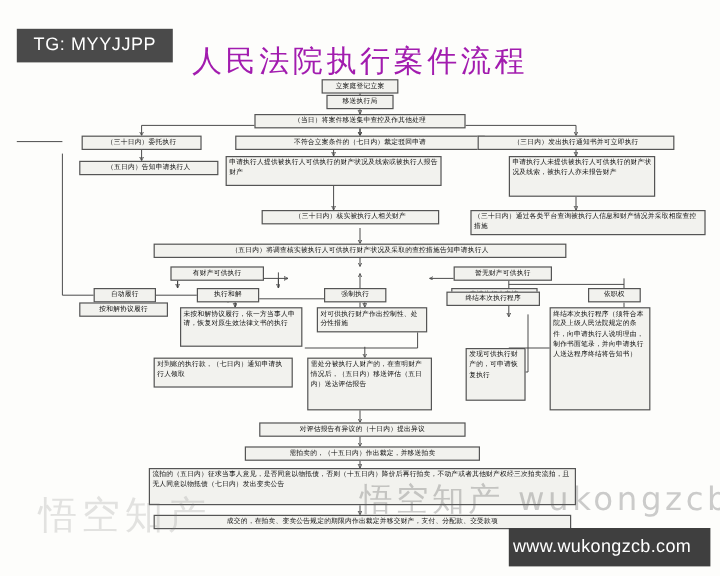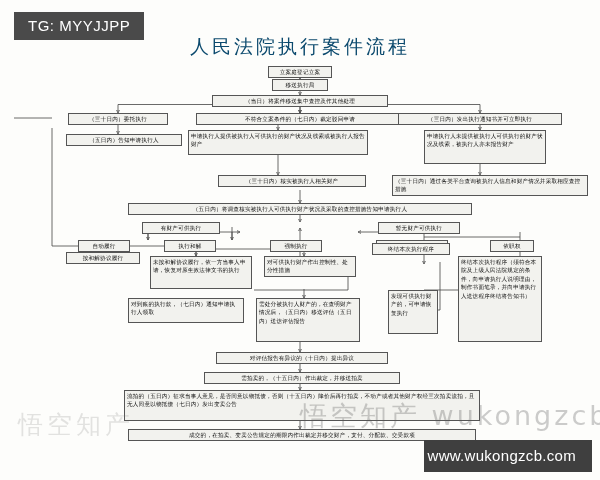--- a/index.html
+++ b/index.html
@@ -5,21 +5,21 @@
   html,body{margin:0;padding:0;}
   body{
     width:600px;height:480px;overflow:hidden;
     background:#fdfdfb;
     font-family:"DejaVu Sans","Liberation Sans",sans-serif;
     position:relative;
     color:#111;
   }
   
   #tg-badge{
-    position:absolute;left:14px;top:12px;
+    position:absolute;left:14px;top:24px;
     background:#4a4a4a;color:#fff;
     font-size:15px;letter-spacing:.5px;
     padding:5px 14px 6px 14px;
     font-family:"Liberation Sans",sans-serif;
     z-index:40;
   }
   #url-badge{
     position:absolute;right:8px;bottom:8px;
     background:#3f3f3f;color:#fff;
     font-size:15px;letter-spacing:.3px;
@@ -28,31 +28,31 @@
     z-index:40;
   }
   #wm-ghost{
     position:absolute;left:300px;top:398px;
     font-size:27px;color:rgba(90,90,90,.30);
     letter-spacing:3px;white-space:nowrap;
     font-family:"DejaVu Sans",sans-serif;
     z-index:30;pointer-events:none;
   }
   #wm-ghost2{
-    position:absolute;left:18px;top:408px;
-    font-size:25px;color:rgba(120,120,120,.20);
+    position:absolute;left:32px;top:408px;
+    font-size:32px;color:rgba(120,120,120,.20);
     letter-spacing:4px;white-space:nowrap;
     z-index:30;pointer-events:none;font-family:Liberation Mono, monospace;
   }
   
   #title{
     position:absolute;left:0;top:34px;width:600px;
     text-align:center;
     font-family:"DejaVu Serif","Liberation Serif",serif;
-    font-size:19px;letter-spacing:3px;color:#0c4a6e;
+    font-size:25px;letter-spacing:3px;color:#a21caf;
     z-index:5;
   }
   
   #chart{position:absolute;left:0;top:0;width:600px;height:480px;z-index:10;}
   .node{
     position:absolute;
     box-sizing:border-box;
     border:1px solid #555;
     background:#f2f2ee;
     font-family:"DejaVu Sans","Liberation Sans",sans-serif;

